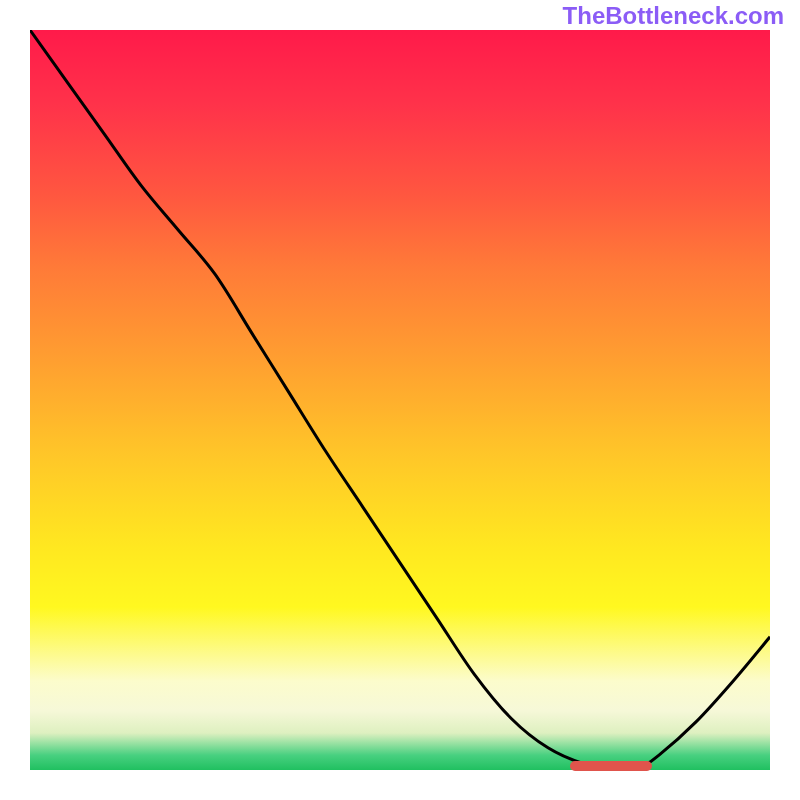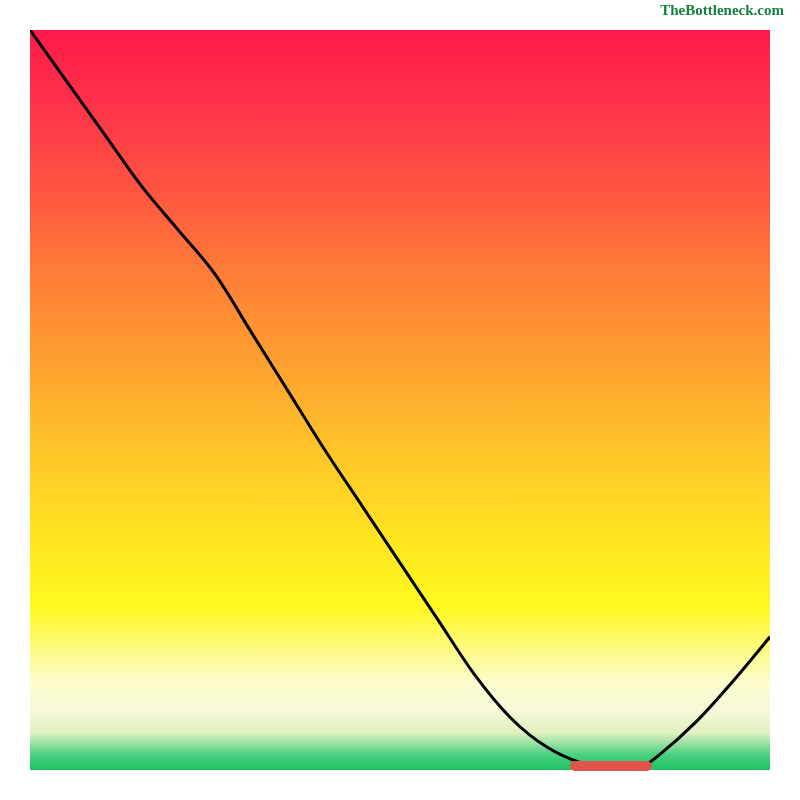--- a/index.html
+++ b/index.html
@@ -1,17 +1,17 @@
 <!DOCTYPE html>
 <html><head>
   <meta charset="utf-8">
   <style>
     * { margin: 0; padding: 0; box-sizing: border-box; }
     body { width: 800px; height: 800px; position: relative; background: #fff; font-family: Arial, sans-serif; }
-    .watermark { position: absolute; top: 2px; right: 16px; font-size: 15px; font-weight: bold; color: #15803d; z-index: 10; font-family: Liberation Serif, serif; }
+    .watermark { position: absolute; top: 2px; right: 16px; font-size: 24px; font-weight: bold; color: #8b5cf6; z-index: 10; }
     .plot-area { position: absolute; top: 30px; left: 30px; width: 740px; height: 740px; }
     .gradient-bg { position: absolute; inset: 0; background: linear-gradient(to bottom,
       #ff1a4a 0%,
       #ff324a 10%,
       #ff5640 22%,
       #ff7a38 32%,
       #ffa030 45%,
       #ffc828 58%,
       #ffe820 70%,
       #fff820 78%,

